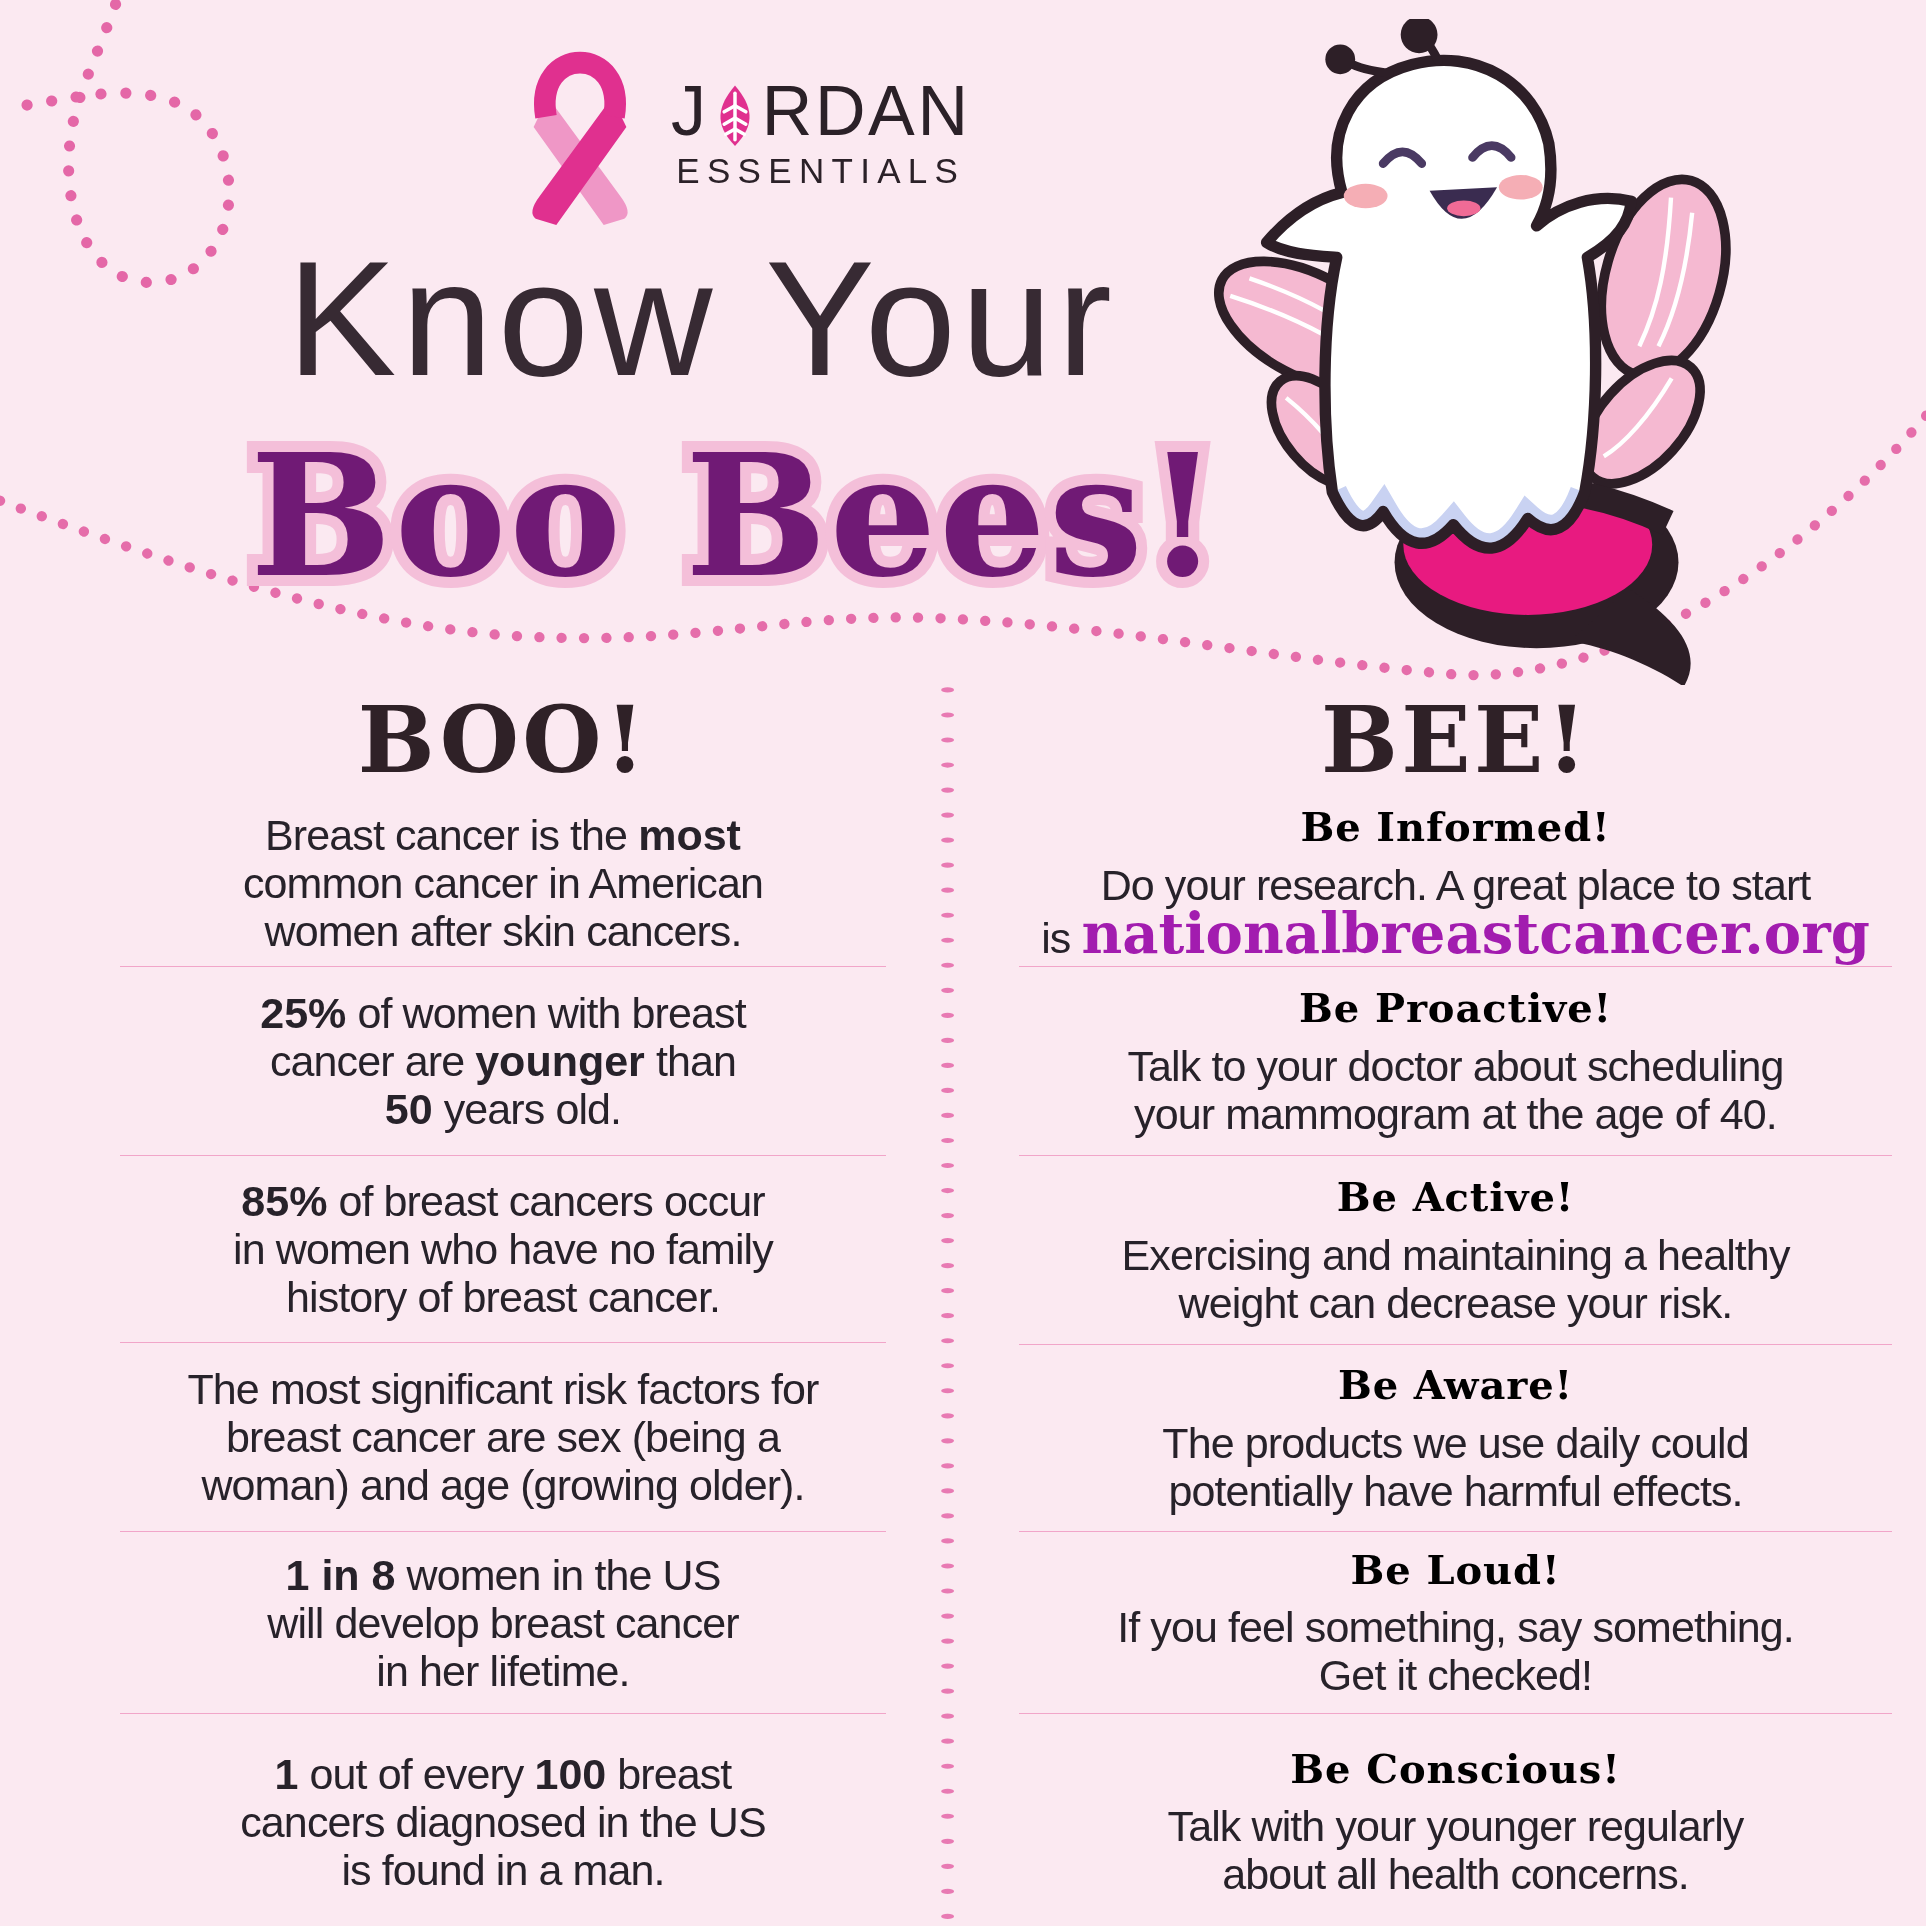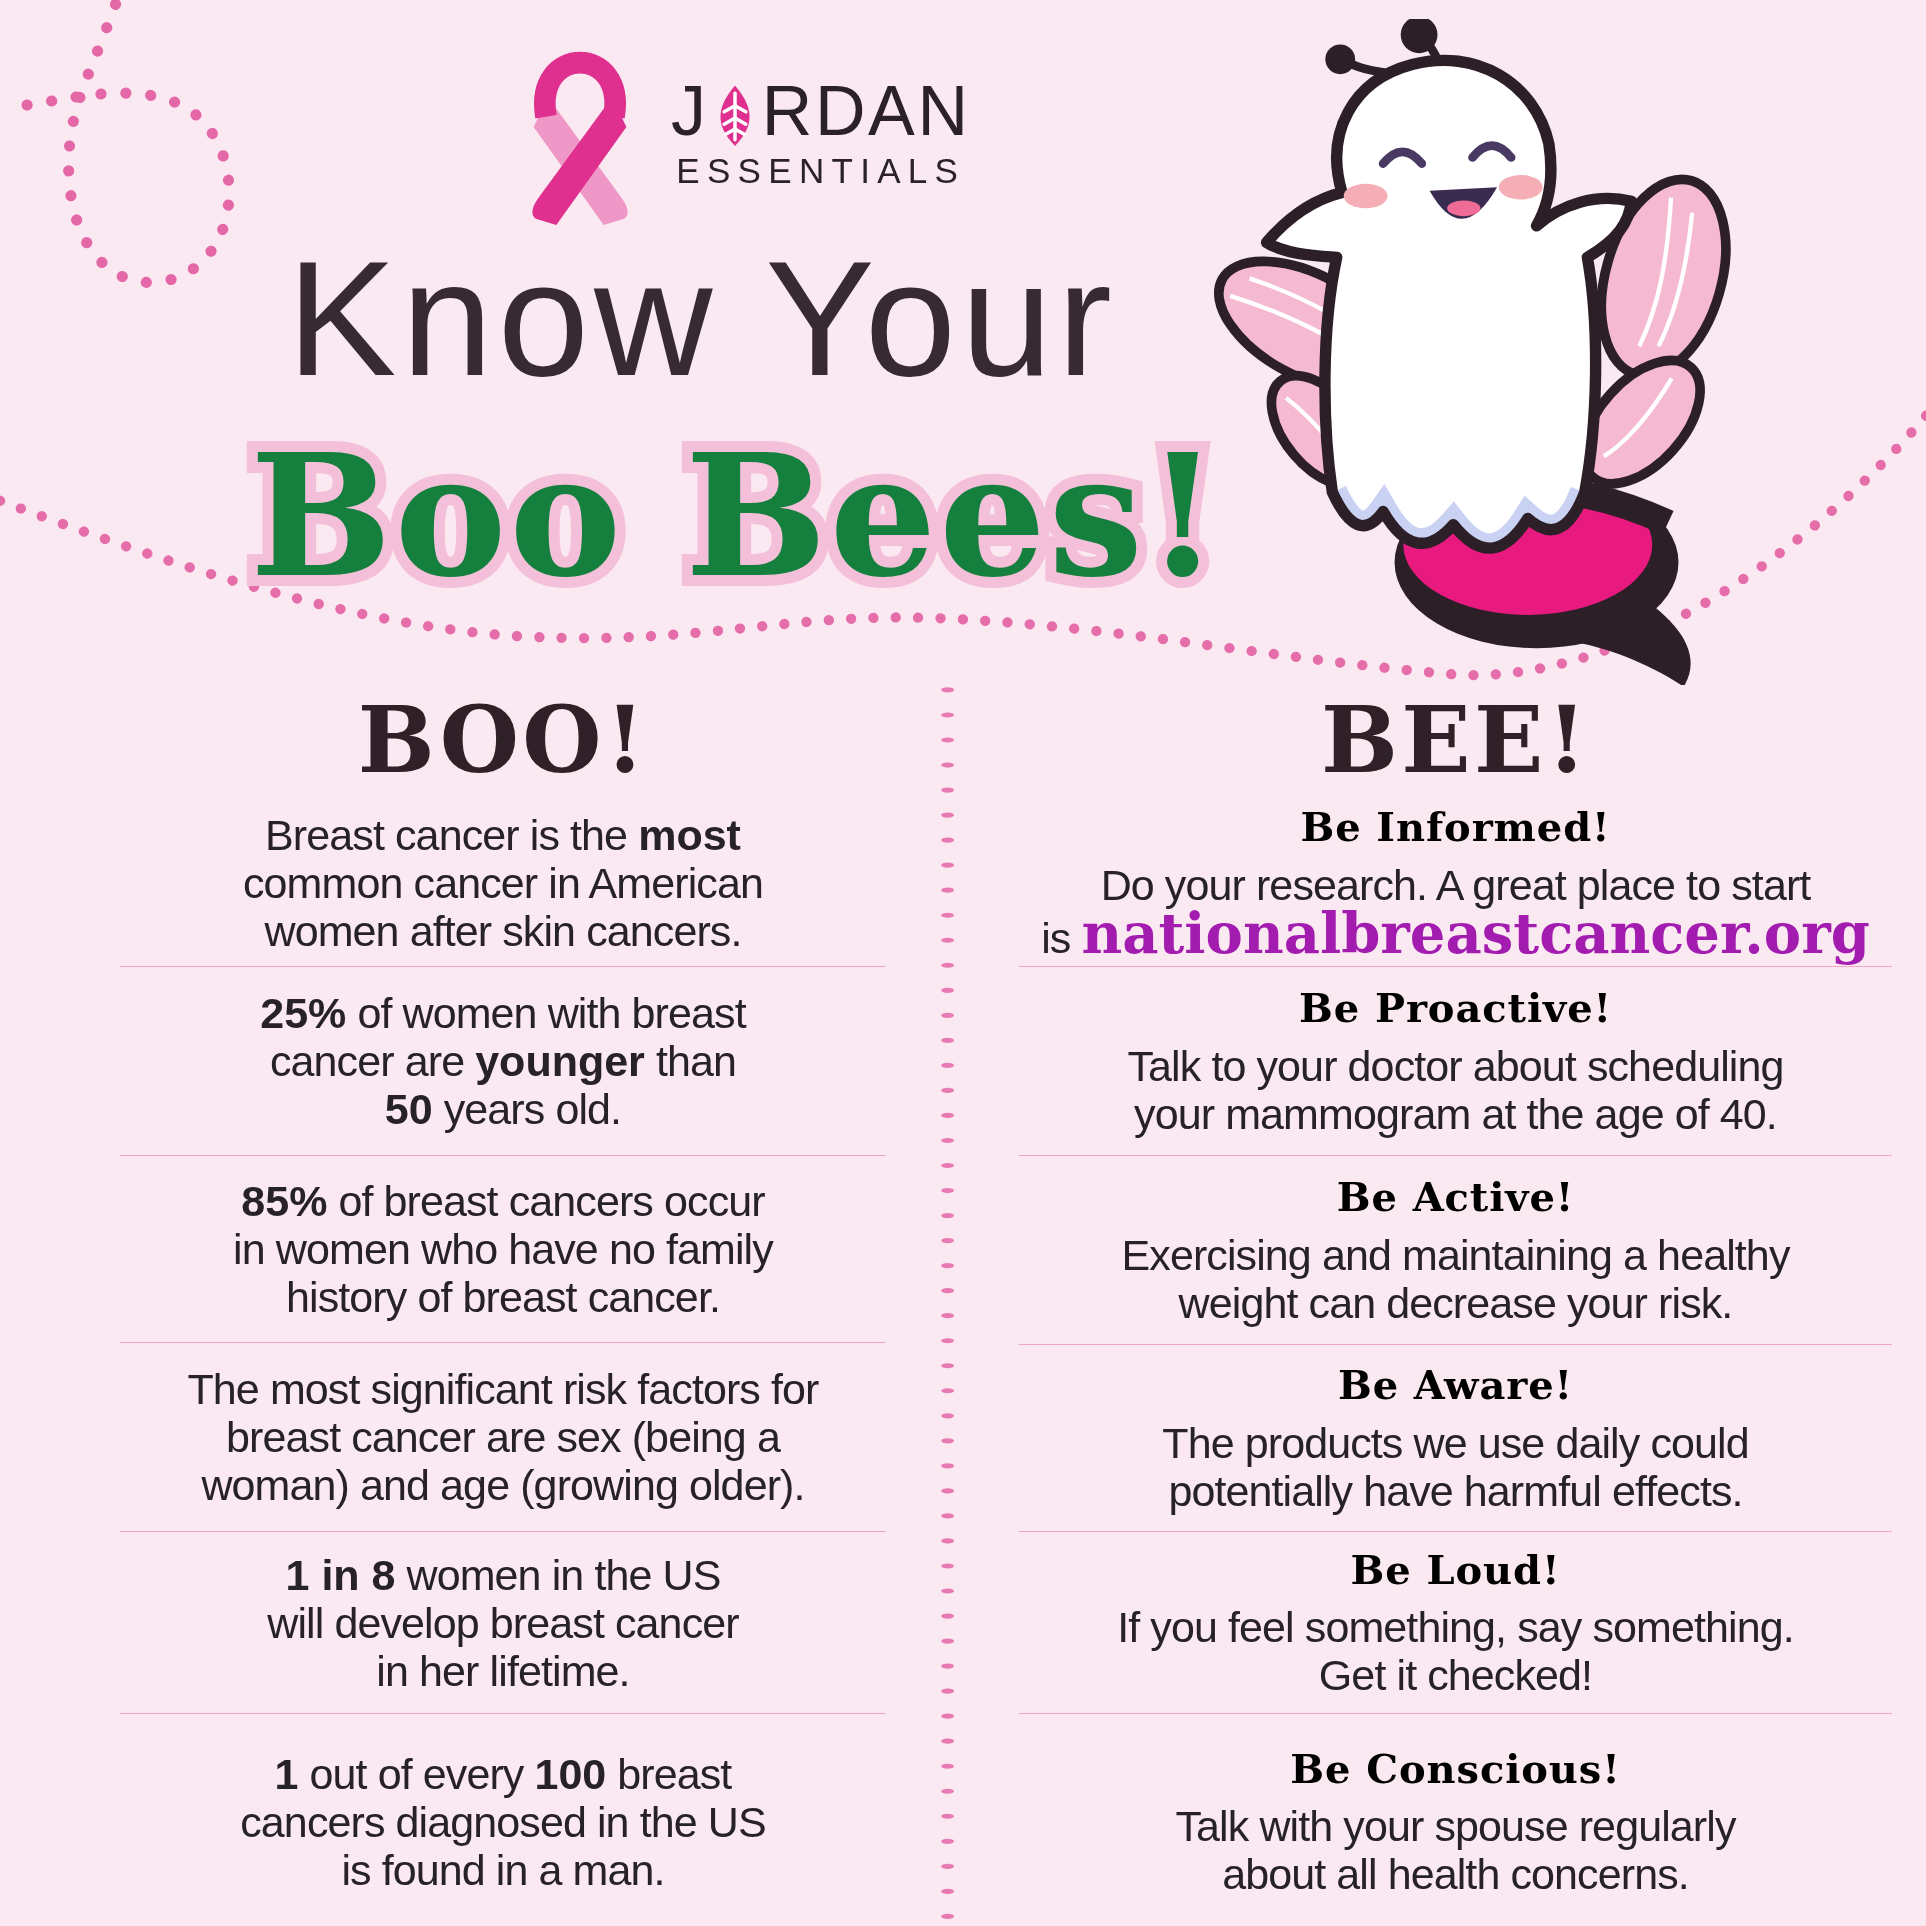--- a/index.html
+++ b/index.html
@@ -20,21 +20,21 @@
   #logo .wordmark{margin-left:12px;padding-top:50px;color:#2b2128;}
   .brandline{display:flex;align-items:flex-end;font-size:70px;letter-spacing:2.6px;line-height:1;}
   .brandline .leaf{width:48px;height:65px;margin:0 2.6px -3.4px 2.6px;}
   .brandsub{font-size:35px;letter-spacing:7.3px;margin-top:5.1px;text-align:center;}
   
   #know-your{left:0;top:237px;width:1404px;text-align:center;z-index:3;
     font-family:"Liberation Sans","DejaVu Sans",sans-serif;
     font-weight:100;font-size:164px;line-height:1;color:#372a33;letter-spacing:5.1px;}
   #boo-bees{left:0;top:416px;width:1472px;text-align:center;z-index:3;
     font-family:"DejaVu Serif","Liberation Serif",serif;font-weight:bold;
-    font-size:168px;line-height:1.2;color:#15803d;letter-spacing:2.6px;}
+    font-size:168px;line-height:1.2;color:#701a75;letter-spacing:2.6px;}
   #boo-bees .stroke-wrap{position:relative;display:inline-block;}
   #boo-bees .stroke-wrap::before{
     content:attr(data-text);position:absolute;left:0;top:0;width:100%;
     -webkit-text-stroke:22px #f4bfd9;color:#f4bfd9;z-index:-1;}
   
   #bee{left:1186px;top:19px;width:666px;height:666px;z-index:2;}
   
   .col{top:681px;z-index:3;}
   #left-col{left:120px;width:766px;}
   #right-col{left:1019px;width:873px;}
@@ -188,17 +188,17 @@
       <div class="item" style="height: 187px;">
         <div class="tip-title">Be Aware!</div>
         <div class="body-text"><span>The products we use daily could</span><br><span>potentially have harmful effects.</span></div>
       </div>
       <div class="item" style="height: 182px;">
         <div class="tip-title">Be Loud!</div>
         <div class="body-text"><span>If you feel something, say something.</span><br><span>Get it checked!</span></div>
       </div>
       <div class="item" style="height: 215px;">
         <div class="tip-title">Be Conscious!</div>
-        <div class="body-text"><span>Talk with your spouse regularly</span><br><span>about all health concerns.</span></div>
+        <div class="body-text"><span>Talk with your younger regularly</span><br><span>about all health concerns.</span></div>
       </div>
     </div>
 </div>
 
 
 </body></html>

